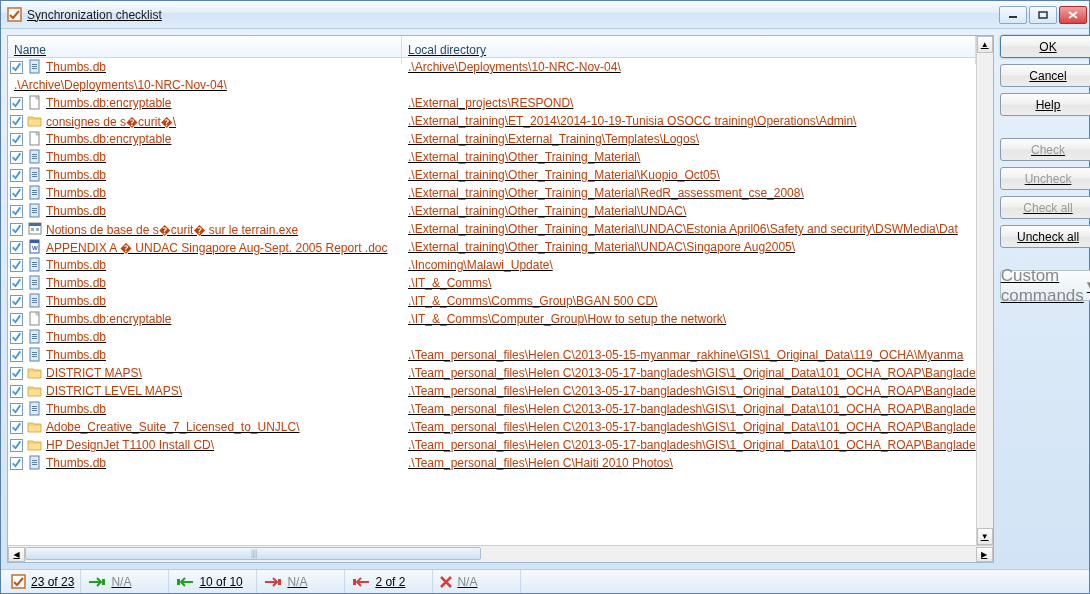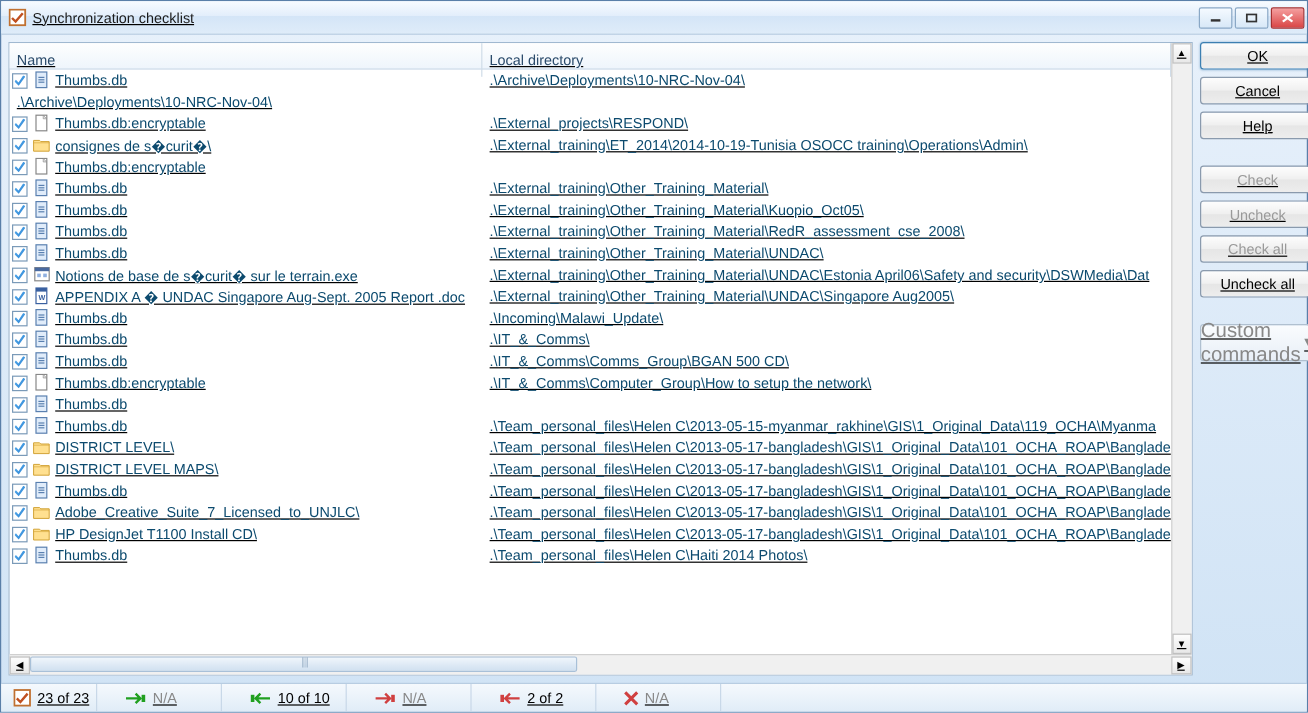--- a/index.html
+++ b/index.html
@@ -82,21 +82,21 @@
 .col-dir { flex: 1; }
 .list-body {
   flex: 1;
   overflow: hidden;
   position: relative;
 }
 .row {
   display: flex;
   height: 18px;
   align-items: center;
-  color: #0c4a6e;
+  color: #c2410c;
   white-space: nowrap;
 }
 .row .c1 {
   width: 394px;
   display: flex;
   align-items: center;
   padding-left: 2px;
   overflow: hidden;
 }
 .row .c2 {
@@ -205,21 +205,21 @@
   font-size: 17px;
   cursor: pointer;
 }
 .statusbar {
   height: 24px;
   background: linear-gradient(to bottom, #f5f9fd, #e0ecf7);
   border-top: 1px solid #b8cde2;
   display: flex;
   align-items: center;
   padding: 0 4px;
-  gap: 16px;
+  gap: 0;
 }
 .stat-cell {
   display: flex; align-items: center;
   gap: 4px;
   padding: 0 6px;
   height: 100%;
   border-right: 1px solid #c8d8e8;
   min-width: 88px;
 }
 .stat-cell:first-child { min-width: 76px; }
@@ -350,20 +350,21 @@
               <div class="row">
                 <div class="c1">
                   <span class="chk"></span>
                   <span class="ficon">
                     <svg width="16" height="16">
                       <use href="#i-file"></use>
                     </svg>
                   </span>
                   <span>Thumbs.db:encryptable</span>
                 </div>
+                <div class="c2">.\External_training\External_Training\Templates\Logos\</div>
               </div>
               <div class="row">
                 <div class="c1">
                   <span class="chk"></span>
                   <span class="ficon">
                     <svg width="16" height="16">
                       <use href="#i-file-blue"></use>
                     </svg>
                   </span>
                   <span>Thumbs.db</span>
@@ -502,21 +503,21 @@
                 <div class="c2">.\Team_personal_files\Helen C\2013-05-15-myanmar_rakhine\GIS\1_Original_Data\119_OCHA\Myanma</div>
               </div>
               <div class="row">
                 <div class="c1">
                   <span class="chk"></span>
                   <span class="ficon">
                     <svg width="16" height="16">
                       <use href="#i-folder"></use>
                     </svg>
                   </span>
-                  <span>DISTRICT LEVEL\</span>
+                  <span>DISTRICT MAPS\</span>
                 </div>
                 <div class="c2">.\Team_personal_files\Helen C\2013-05-17-bangladesh\GIS\1_Original_Data\101_OCHA_ROAP\Banglade</div>
               </div>
               <div class="row">
                 <div class="c1">
                   <span class="chk"></span>
                   <span class="ficon">
                     <svg width="16" height="16">
                       <use href="#i-folder"></use>
                     </svg>
@@ -564,21 +565,21 @@
               <div class="row">
                 <div class="c1">
                   <span class="chk"></span>
                   <span class="ficon">
                     <svg width="16" height="16">
                       <use href="#i-file-blue"></use>
                     </svg>
                   </span>
                   <span>Thumbs.db</span>
                 </div>
-                <div class="c2">.\Team_personal_files\Helen C\Haiti 2014 Photos\</div>
+                <div class="c2">.\Team_personal_files\Helen C\Haiti 2010 Photos\</div>
               </div>
             </div>
         </div>
         <div class="scroll-v">
           <div class="arrow">▲</div>
           <div class="track"></div>
           <div class="arrow">▼</div>
         </div>
       </div>
       <div class="scroll-h">

